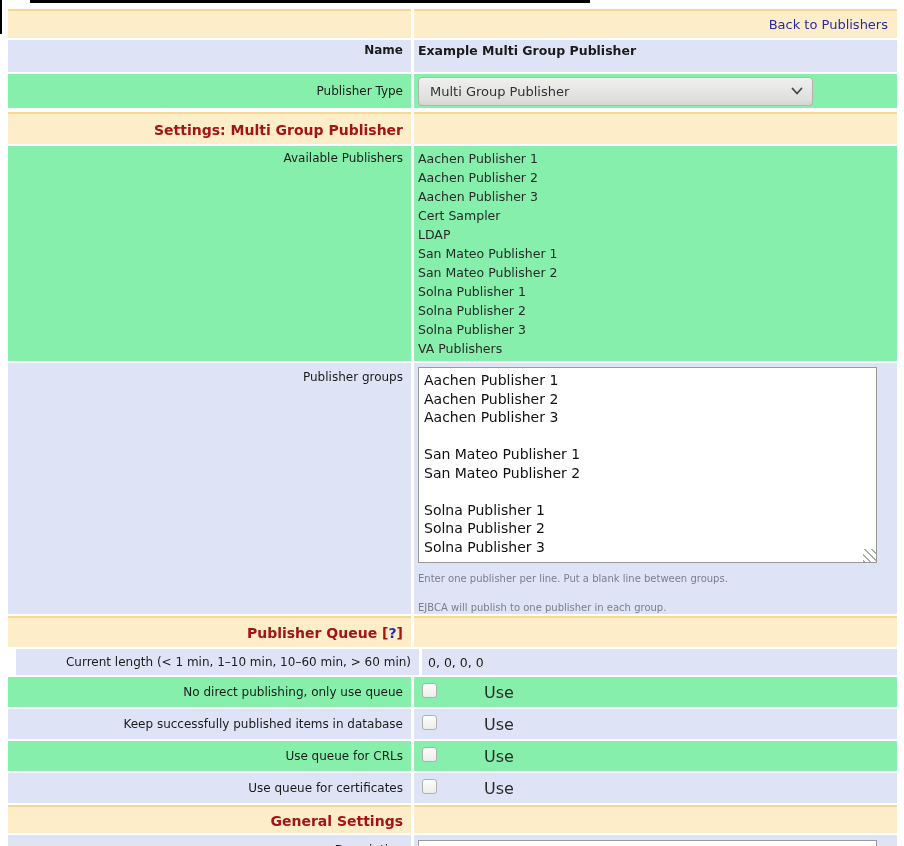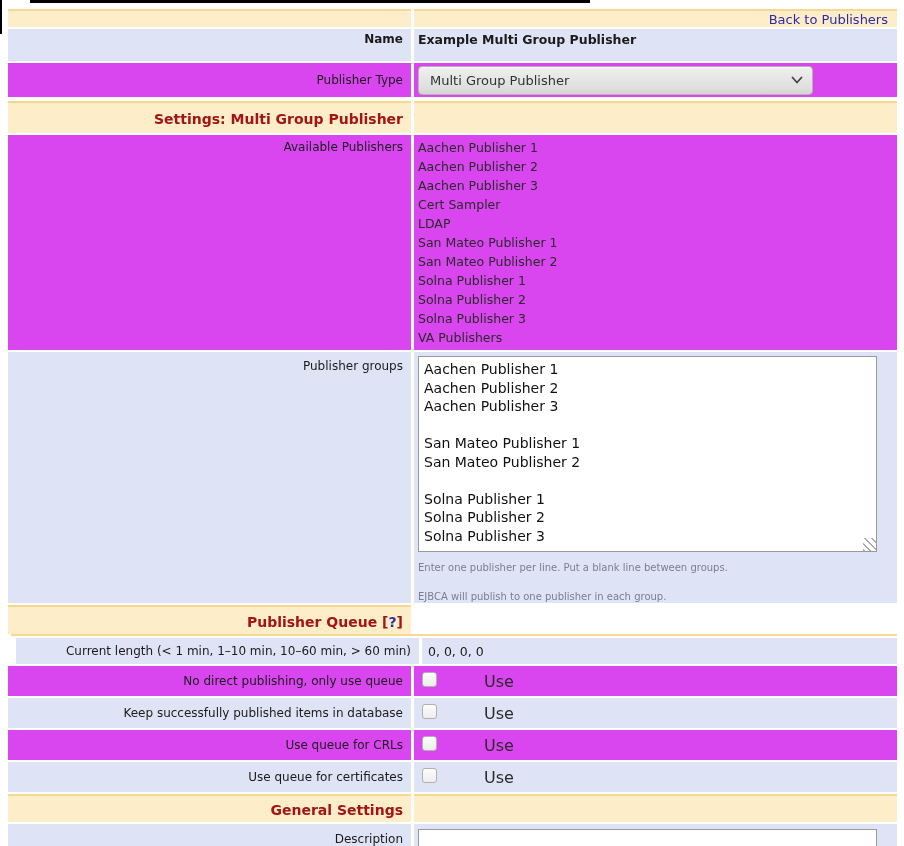--- a/index.html
+++ b/index.html
@@ -21,23 +21,23 @@
   .cell-l {
     width:403px; flex:none;
     text-align:right;
     padding:4px 8px 4px 4px;
     font-size:12px;
   }
   .cell-r { flex:1; margin-left:3px; padding-left:4px; }
 
   .bg-hdr { background:#fdedc9; border-top:2px solid #f6d893; }
   .bg-blue { background:#dee3f6; }
-  .bg-lite { background:#d946ef; }
-
-  .row-top { height:18px; }
+  .bg-lite { background:#86efac; }
+
+  .row-top { height:29px; }
   .row-top .cell-r { display:flex; align-items:center; justify-content:flex-end; padding-right:9px; }
   .backlink { font-size:13px; color:#2b2ba6; text-decoration:none; cursor:pointer; }
 
   .row-name { height:32px; }
   .row-name .cell-l { font-weight:bold; padding-top:3px; }
   .row-name .cell-r { font-weight:bold; font-size:12.5px; padding-top:3px; }
 
   .row-ptype { height:34px; }
   .row-ptype .cell-l { padding-top:10px; }
   .select-wrap { position:relative; width:395px; margin-top:3px; }
@@ -80,21 +80,21 @@
     padding:3px 5px;
     overflow:hidden;
   }
   .resize-grip {
     position:absolute; right:1px; bottom:1px; width:13px; height:13px;
     background:repeating-linear-gradient(45deg,#ababab 0 1.5px,transparent 1.5px 4.8px);
   }
   .help-text { font-size:10px; color:#7c7e8e; margin-top:10px; }
   .help-text.second { margin-top:18px; }
 
-  .row-qhdr { min-height:31px;flex-direction:column; }
+  .row-qhdr { min-height:31px; }
   .row-qhdr .cell-l { padding-top:7px; }
 
   .row-curlen { height:26px;margin-left:8px; }
   .row-curlen .cell-l { padding-top:6px; }
   .row-curlen .cell-r { font-size:12.5px; padding-top:6px; padding-left:6px; }
 
   .row-chk { height:30px; }
   .row-chk .cell-l { padding-top:8px; }
   .row-chk .cell-r { display:flex; align-items:center; padding-left:8px; }
   input.cbx {

